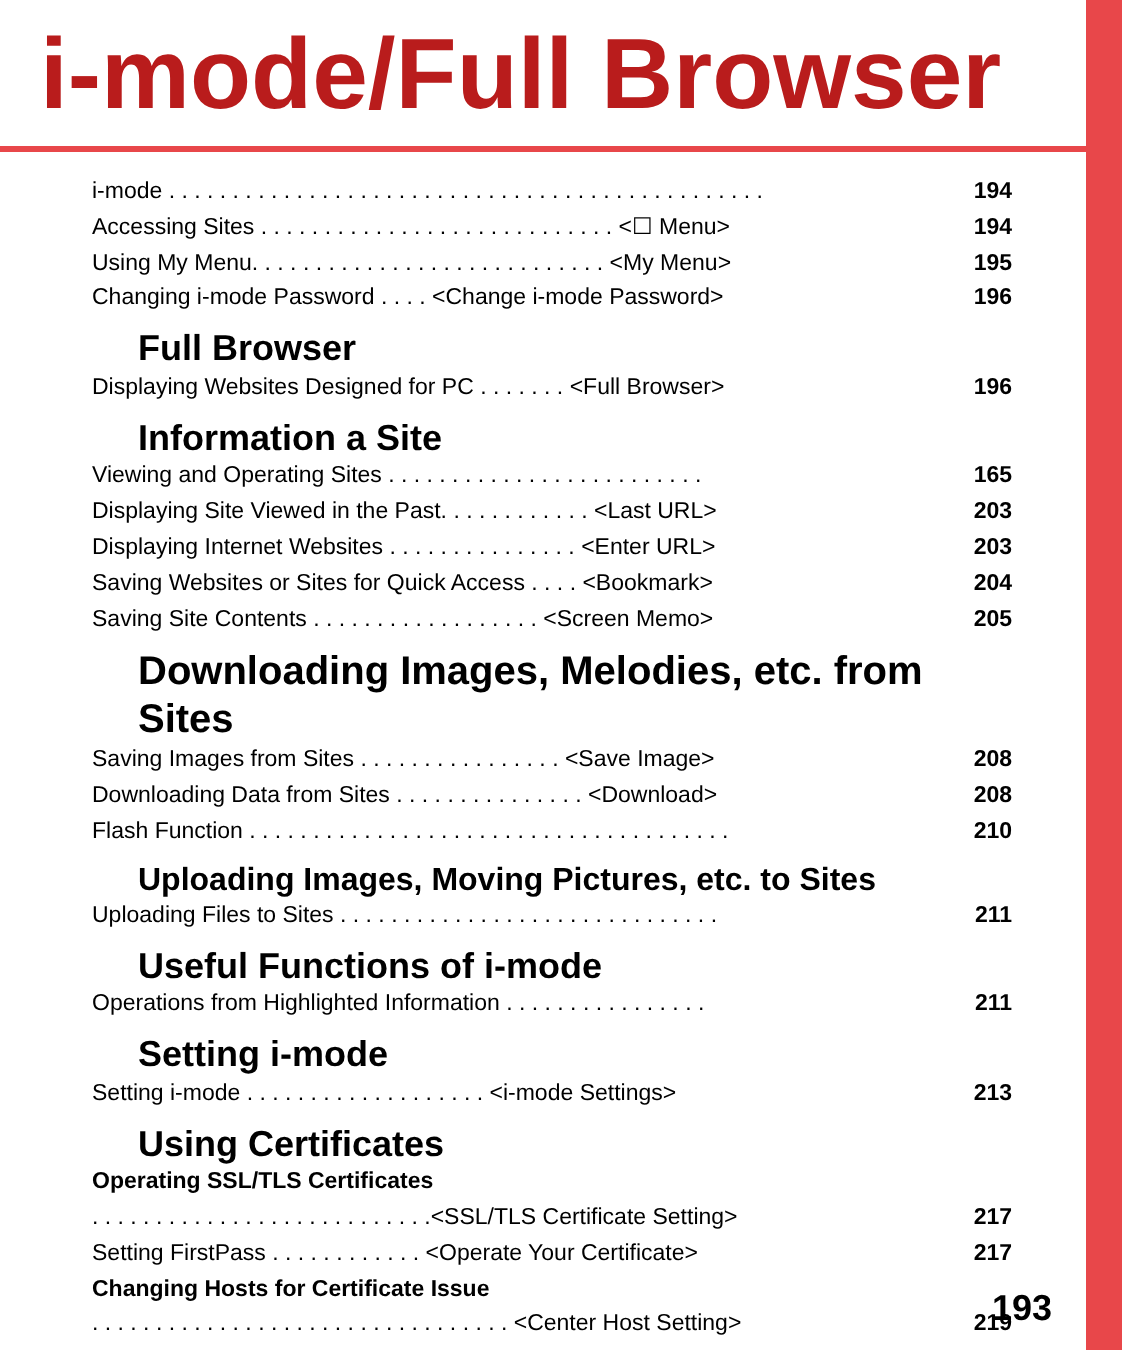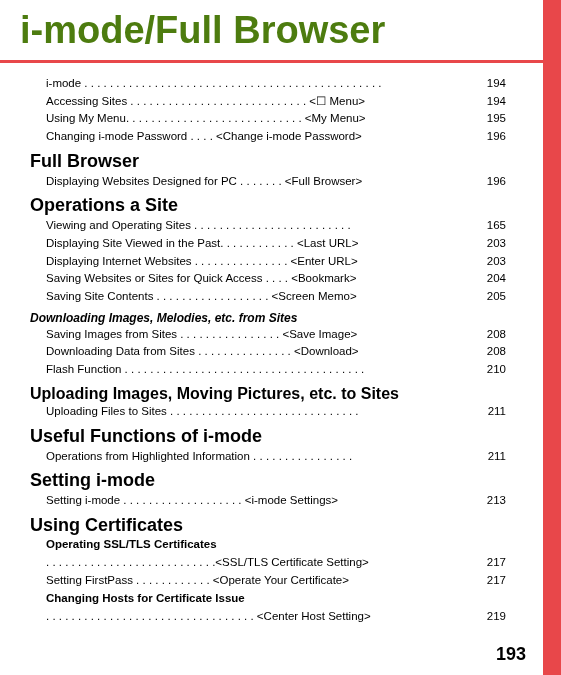--- a/index.html
+++ b/index.html
@@ -22,59 +22,61 @@
       background: #e8474a;
     }
 
     
     .header {
       position: relative;
       padding: 10px 30px 8px 20px;
       border-bottom: 3px solid #e8474a;
     }
     .header h1 {
-      font-size: 38px;
+      font-size: 50px;
       font-weight: bold;
-      color: #4d7c0f;
+      color: #b91c1c;
       line-height: 1.1;
     }
 
     
     .content {
       padding: 12px 55px 8px 30px;
       font-size: 12px;
       line-height: 1.55;
       color: #000;
     }
 
     
     .section-heading {
       font-size: 18px;
       font-weight: bold;
       color: #000;
       margin-top: 5px;
       line-height: 1.2;
+      margin-left: 39px;
     }
 
     
     .sub-entry {
       padding-left: 16px;
       display: flex;
       justify-content: center;
       align-items: baseline;
     }
     .sub-entry .toc-left {
       flex: 1;
       font-size: 11.5px;
     }
     .sub-entry .toc-right {
       min-width: 28px;
       text-align: right;
       font-size: 11.5px;
       padding-left: 4px;
+      font-weight: bold;
     }
 
     
     .page-number {
       position: absolute;
       bottom: 10px;
       right: 35px;
       font-size: 18px;
       font-weight: bold;
       color: #000;
@@ -104,42 +106,42 @@
     </div>
     <div class="sub-entry">
       <span class="toc-left">Changing i-mode Password . . . . &lt;Change i-mode Password&gt;</span>
       <span class="toc-right">196</span>
     </div>
     <div class="section-heading">Full Browser</div>
     <div class="sub-entry">
       <span class="toc-left">Displaying Websites Designed for PC . . . . . . . &lt;Full Browser&gt;</span>
       <span class="toc-right">196</span>
     </div>
-    <div class="section-heading">Operations a Site</div>
+    <div class="section-heading">Information a Site</div>
     <div class="sub-entry">
       <span class="toc-left">Viewing and Operating Sites  . . . . . . . . . . . . . . . . . . . . . . . . .</span>
       <span class="toc-right">165</span>
     </div>
     <div class="sub-entry">
       <span class="toc-left">Displaying Site Viewed in the Past. . . . . . . . . . . . &lt;Last URL&gt;</span>
       <span class="toc-right">203</span>
     </div>
     <div class="sub-entry">
       <span class="toc-left">Displaying Internet Websites  . . . . . . . . . . . . . . . &lt;Enter URL&gt;</span>
       <span class="toc-right">203</span>
     </div>
     <div class="sub-entry">
       <span class="toc-left">Saving Websites or Sites for Quick Access  . . . . &lt;Bookmark&gt;</span>
       <span class="toc-right">204</span>
     </div>
     <div class="sub-entry">
       <span class="toc-left">Saving Site Contents . . . . . . . . . . . . . . . . . . &lt;Screen Memo&gt;</span>
       <span class="toc-right">205</span>
     </div>
-    <div class="section-heading" style="font-size: 12px; font-style: italic;">Downloading Images, Melodies, etc. from Sites</div>
+    <div class="section-heading" style="font-size: 20px;">Downloading Images, Melodies, etc. from Sites</div>
     <div class="sub-entry">
       <span class="toc-left">Saving Images from Sites . . . . . . . . . . . . . . . . &lt;Save Image&gt;</span>
       <span class="toc-right">208</span>
     </div>
     <div class="sub-entry">
       <span class="toc-left">Downloading Data from Sites . . . . . . . . . . . . . . . &lt;Download&gt;</span>
       <span class="toc-right">208</span>
     </div>
     <div class="sub-entry">
       <span class="toc-left">Flash Function . . . . . . . . . . . . . . . . . . . . . . . . . . . . . . . . . . . . . .</span>

